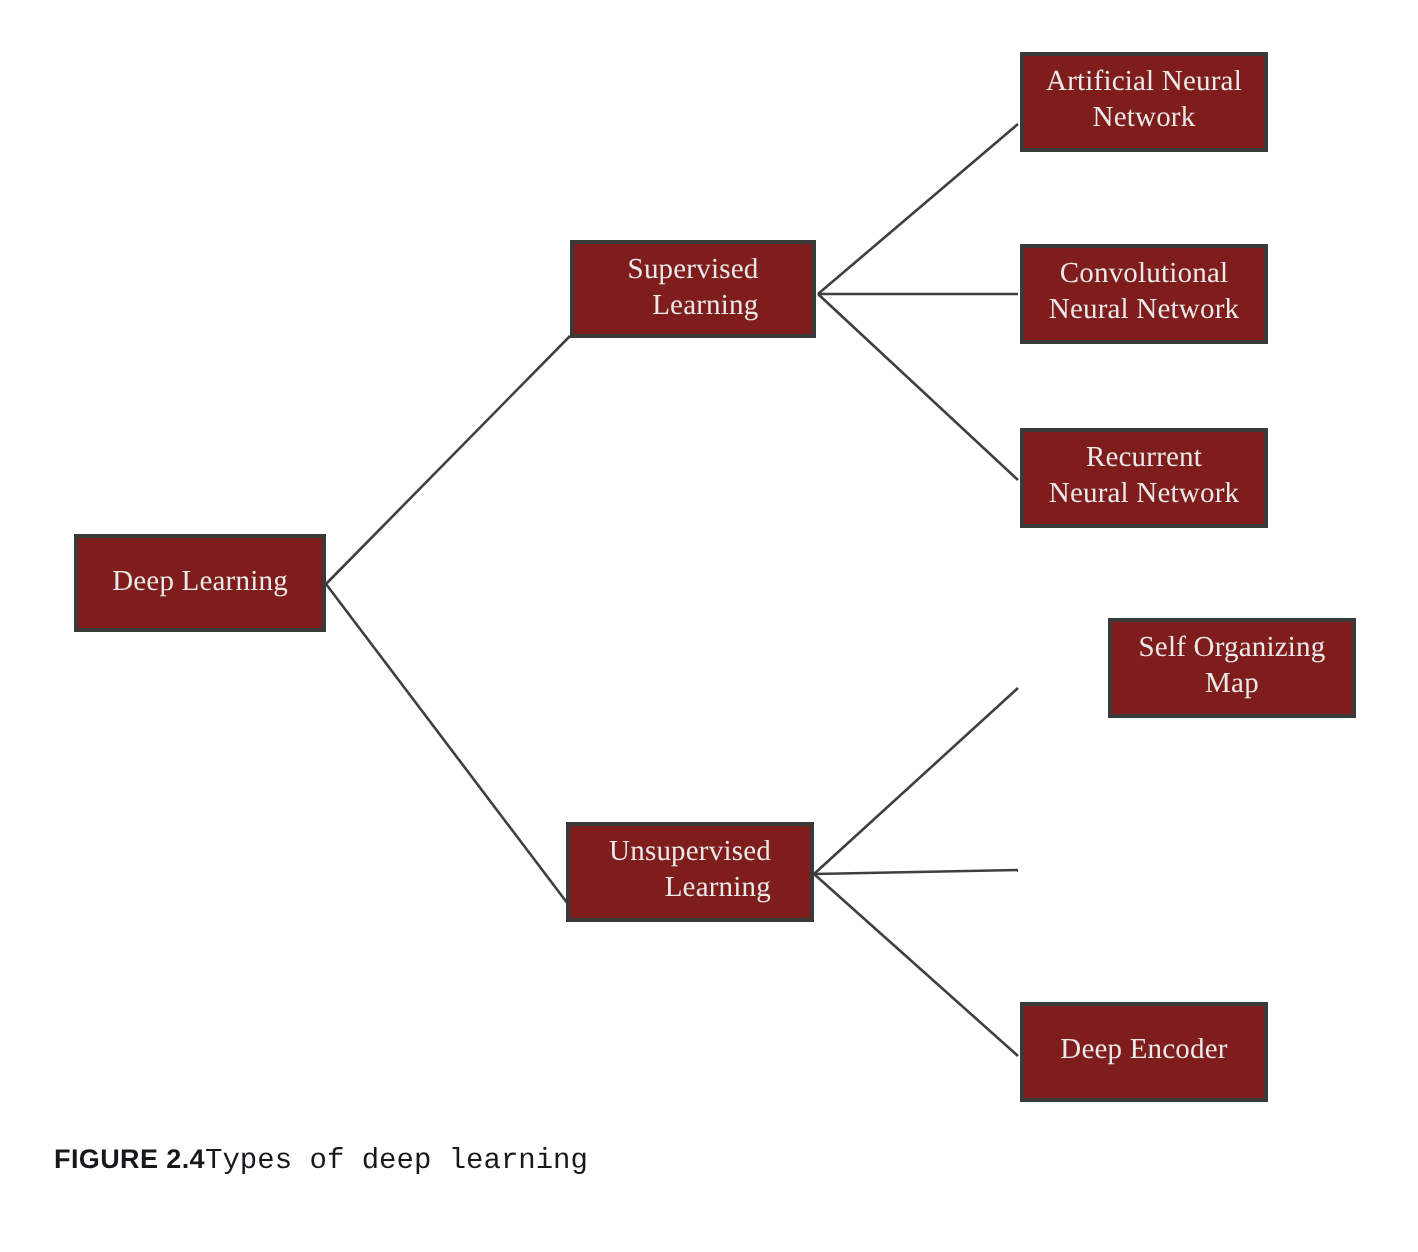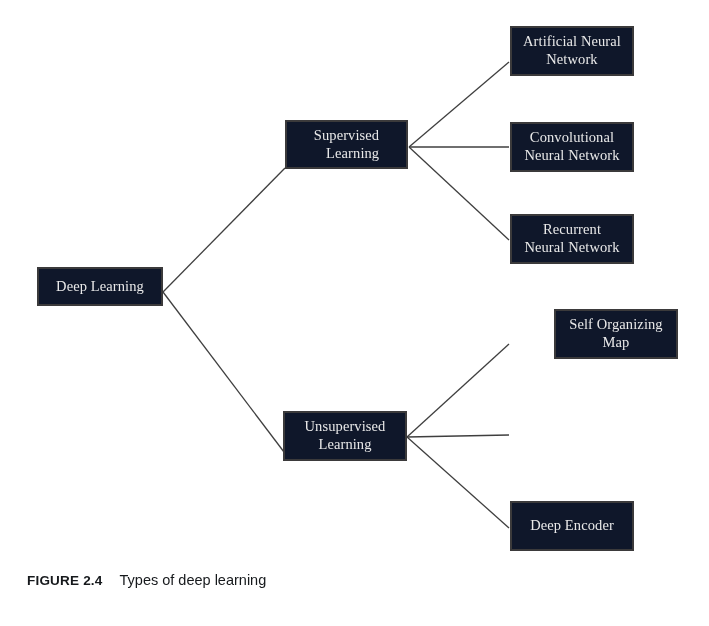--- a/index.html
+++ b/index.html
@@ -28,53 +28,54 @@
     left: 0;
     top: 0;
     width: 709px;
     height: 626px;
     pointer-events: none;
   }
 
   .node {
     position: absolute;
     box-sizing: border-box;
-    background: #0f172a;
+    background: #7f1d1d;
     border: 2px solid #3b3a3b;
     color: #e9e9e9;
     display: flex;
     align-items: center;
     justify-content: center;
     text-align: center;
     font-family: "Liberation Serif", serif;
     font-size: 14.5px;
     line-height: 1.22;
     letter-spacing: 0.1px;
     white-space: pre-line;
     text-rendering: optimizeLegibility;
   }
 
   .node-root {
     left: 37px;
     top: 267px;
     width: 126px;
-    height: 39px;
+    height: 49px;
   }
   .node-supervised {
     left: 285px;
     top: 120px;
     width: 123px;
     height: 49px;
     text-align: right;
   }
   .node-unsupervised {
     left: 283px;
     top: 411px;
     width: 124px;
     height: 50px;
+    text-align: right;
   }
 
   .node-leaf {
     left: 510px;
     width: 124px;
     height: 50px;
   }
   .leaf-ann  { top: 26px; }
   .leaf-cnn  { top: 122px; }
   .leaf-rnn  { top: 214px; }
@@ -91,24 +92,23 @@
     white-space: nowrap;
   }
   .caption-label {
     font-family: Liberation Sans, sans-serif;
     font-weight: bold;
     font-size: 13.5px;
     color: #16191c;
     letter-spacing: 0.2px;
   }
   .caption-text {
-    font-family: Liberation Sans, sans-serif;
+    font-family: Liberation Mono, monospace;
     font-size: 14.5px;
     color: #16191c;
-    margin-left: 17px;
   }
 </style>
 </head>
 <body>
 
 <div id="diagram-canvas">
 
   <svg id="connector-layer" viewBox="0 0 709 626" width="709" height="626" xmlns="http://www.w3.org/2000/svg">
     <g stroke="#3f3f3f" stroke-width="1.3" fill="none" shape-rendering="geometricPrecision">
       <line x1="163" y1="292" x2="285" y2="168"></line>

